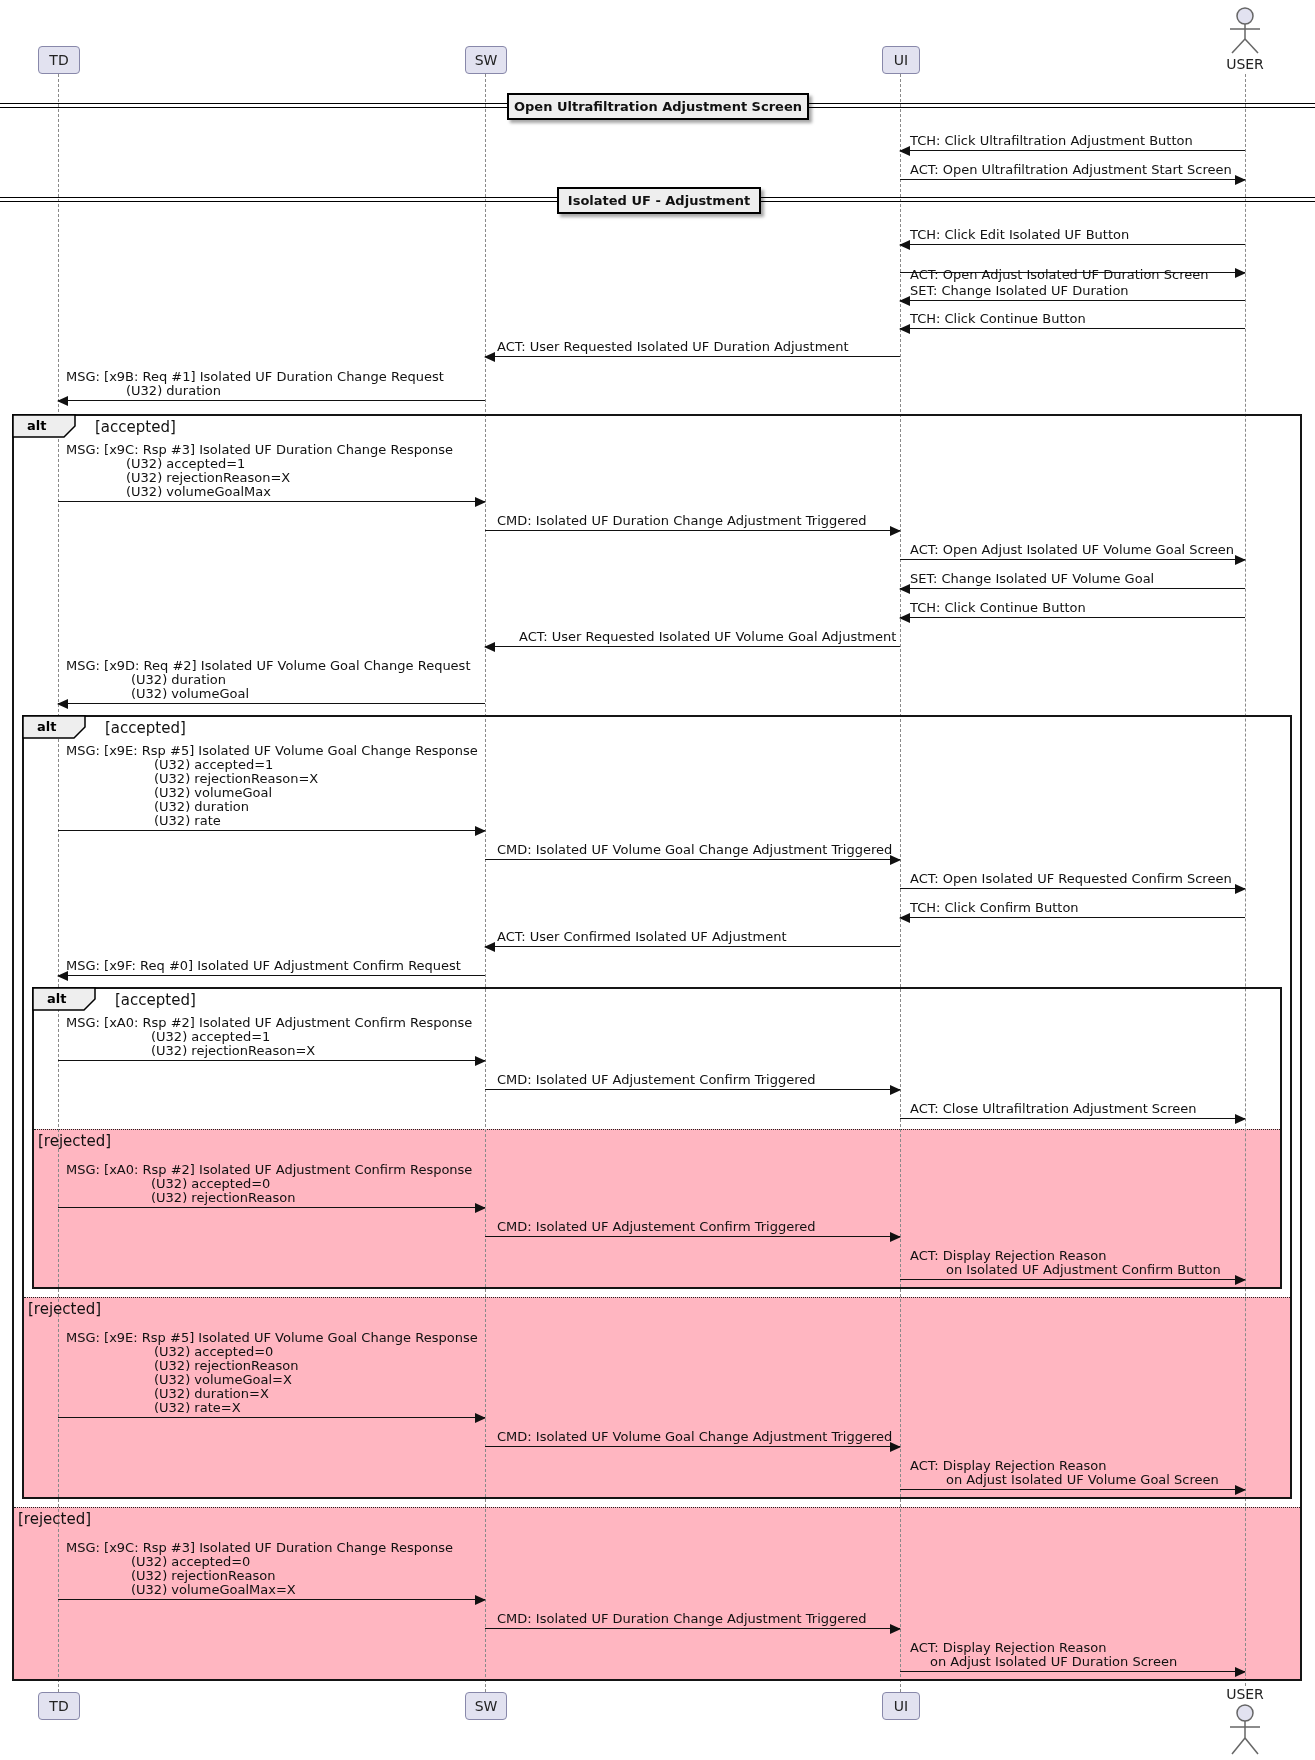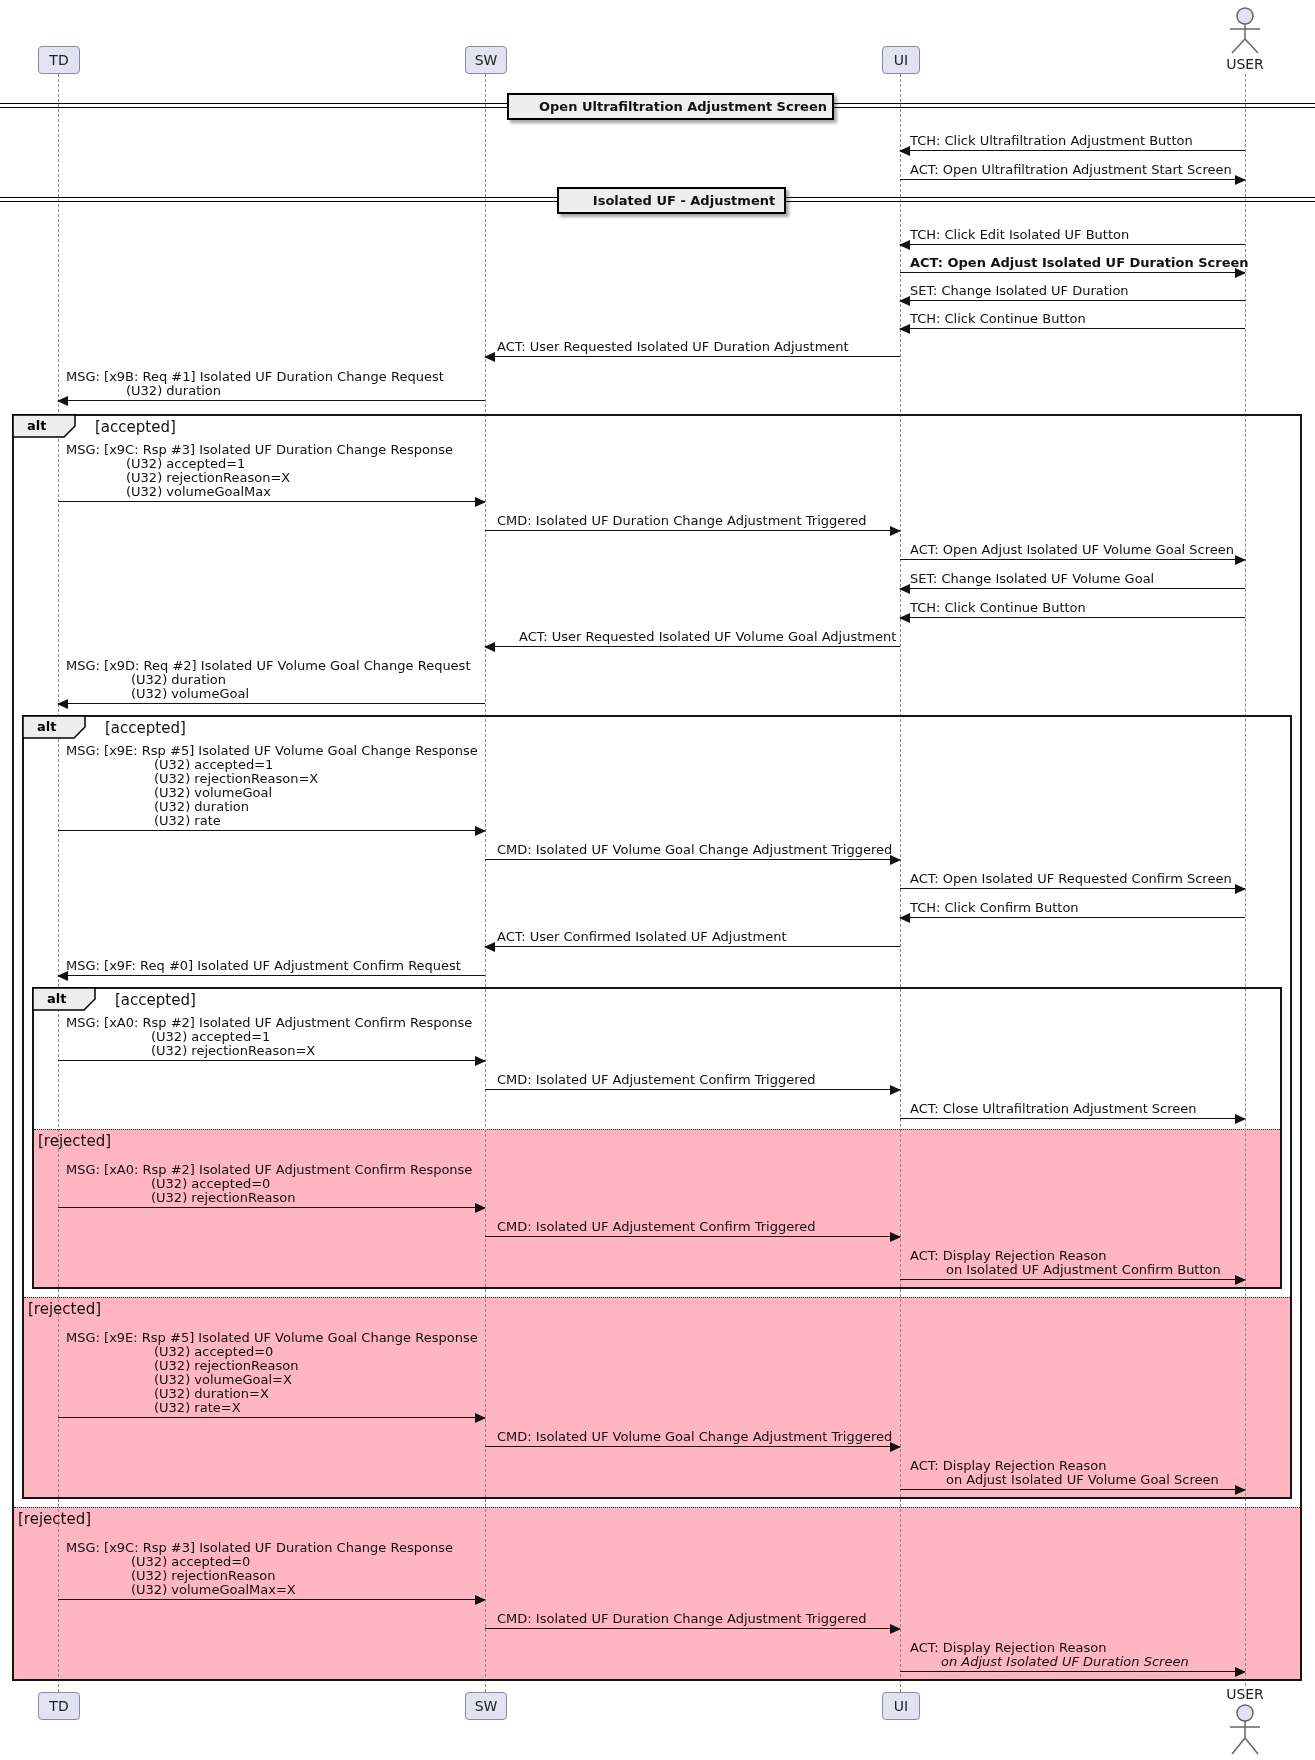--- a/index.html
+++ b/index.html
@@ -14,21 +14,21 @@
   .pbox{position:absolute;height:26px;background:var(--participant-bg,#E2E2F0);
     border:1px solid #8888aa;border-radius:4px;display:flex;align-items:center;
     justify-content:center;font-size:14px;color:#222;z-index:5;}
   .actor-label{position:absolute;font-size:14px;color:#222;text-align:center;width:60px;z-index:5;}
   .actor-svg{position:absolute;z-index:5;}
   
   .divline{position:absolute;left:0;width:1315px;height:3px;border-top:1px solid #000;
     border-bottom:1px solid #000;z-index:3;}
   .divbox{position:absolute;height:23px;background:var(--label-bg,#EEEEEE);border:2px solid #000;
     display:flex;align-items:center;justify-content:center;font-size:13px;font-weight:bold;
-    box-shadow:3px 3px 3px rgba(0,0,0,.35);z-index:4;padding-left:25px;}
+    box-shadow:3px 3px 3px rgba(0,0,0,.35);z-index:4;}
   
   .frame{position:absolute;border:2px solid #151515;z-index:3;}
   .rejbg{position:absolute;background:var(--rejected-bg,#FFB6C1);border-top:1px dotted #222;z-index:1;}
   .pent{position:absolute;z-index:4;}
   .guard{position:absolute;font-size:15px;font-weight:normal;z-index:4;}
   
   .mlab{position:absolute;font-size:13px;line-height:14px;white-space:nowrap;z-index:4;}
   .arr{position:absolute;height:0;border-top:1px solid #111;z-index:4;}
   .arr .hl,.arr .hr{position:absolute;width:0;height:0;top:-5px;}
   .arr .hl{left:-1px;border:5px solid transparent;border-left:0;border-right:11px solid #111;}
@@ -117,21 +117,21 @@
       <i class="hr"></i>
     </div>
 
   <div class="mlab" style="left:910px;top:228px;">
       <div>TCH: Click Edit Isolated UF Button</div>
     </div>
   <div class="arr" style="left:900px;top:244px;width:345px;">
       <i class="hl"></i>
     </div>
 
-  <div class="mlab" style="left:910px;top:256px;font-weight:bold;">
+  <div class="mlab" style="left:910px;top:268px;">
       <div>ACT: Open Adjust Isolated UF Duration Screen</div>
     </div>
   <div class="arr" style="left:900px;top:272px;width:345px;">
       <i class="hr"></i>
     </div>
 
   <div class="mlab" style="left:910px;top:284px;">
       <div>SET: Change Isolated UF Duration</div>
     </div>
   <div class="arr" style="left:900px;top:300px;width:345px;">
@@ -347,21 +347,21 @@
 
   <div class="mlab" style="left:497px;top:1612px;">
       <div>CMD: Isolated UF Duration Change Adjustment Triggered</div>
     </div>
   <div class="arr" style="left:485px;top:1628px;width:415px;">
       <i class="hr"></i>
     </div>
 
   <div class="mlab" style="left:910px;top:1641px;">
     <div>ACT: Display Rejection Reason</div>
-    <div style="margin-left:31px;font-style:italic;">on Adjust Isolated UF Duration Screen</div>
+    <div style="margin-left:20px;">on Adjust Isolated UF Duration Screen</div>
   </div>
   <div class="arr" style="left:900px;top:1671px;width:345px;">
       <i class="hr"></i>
     </div>
 
   <div class="pbox" style="left:38px;top:1692px;width:40px;">
       <span>TD</span>
     </div>
   <div class="pbox" style="left:465px;top:1692px;width:40px;">
       <span>SW</span>

